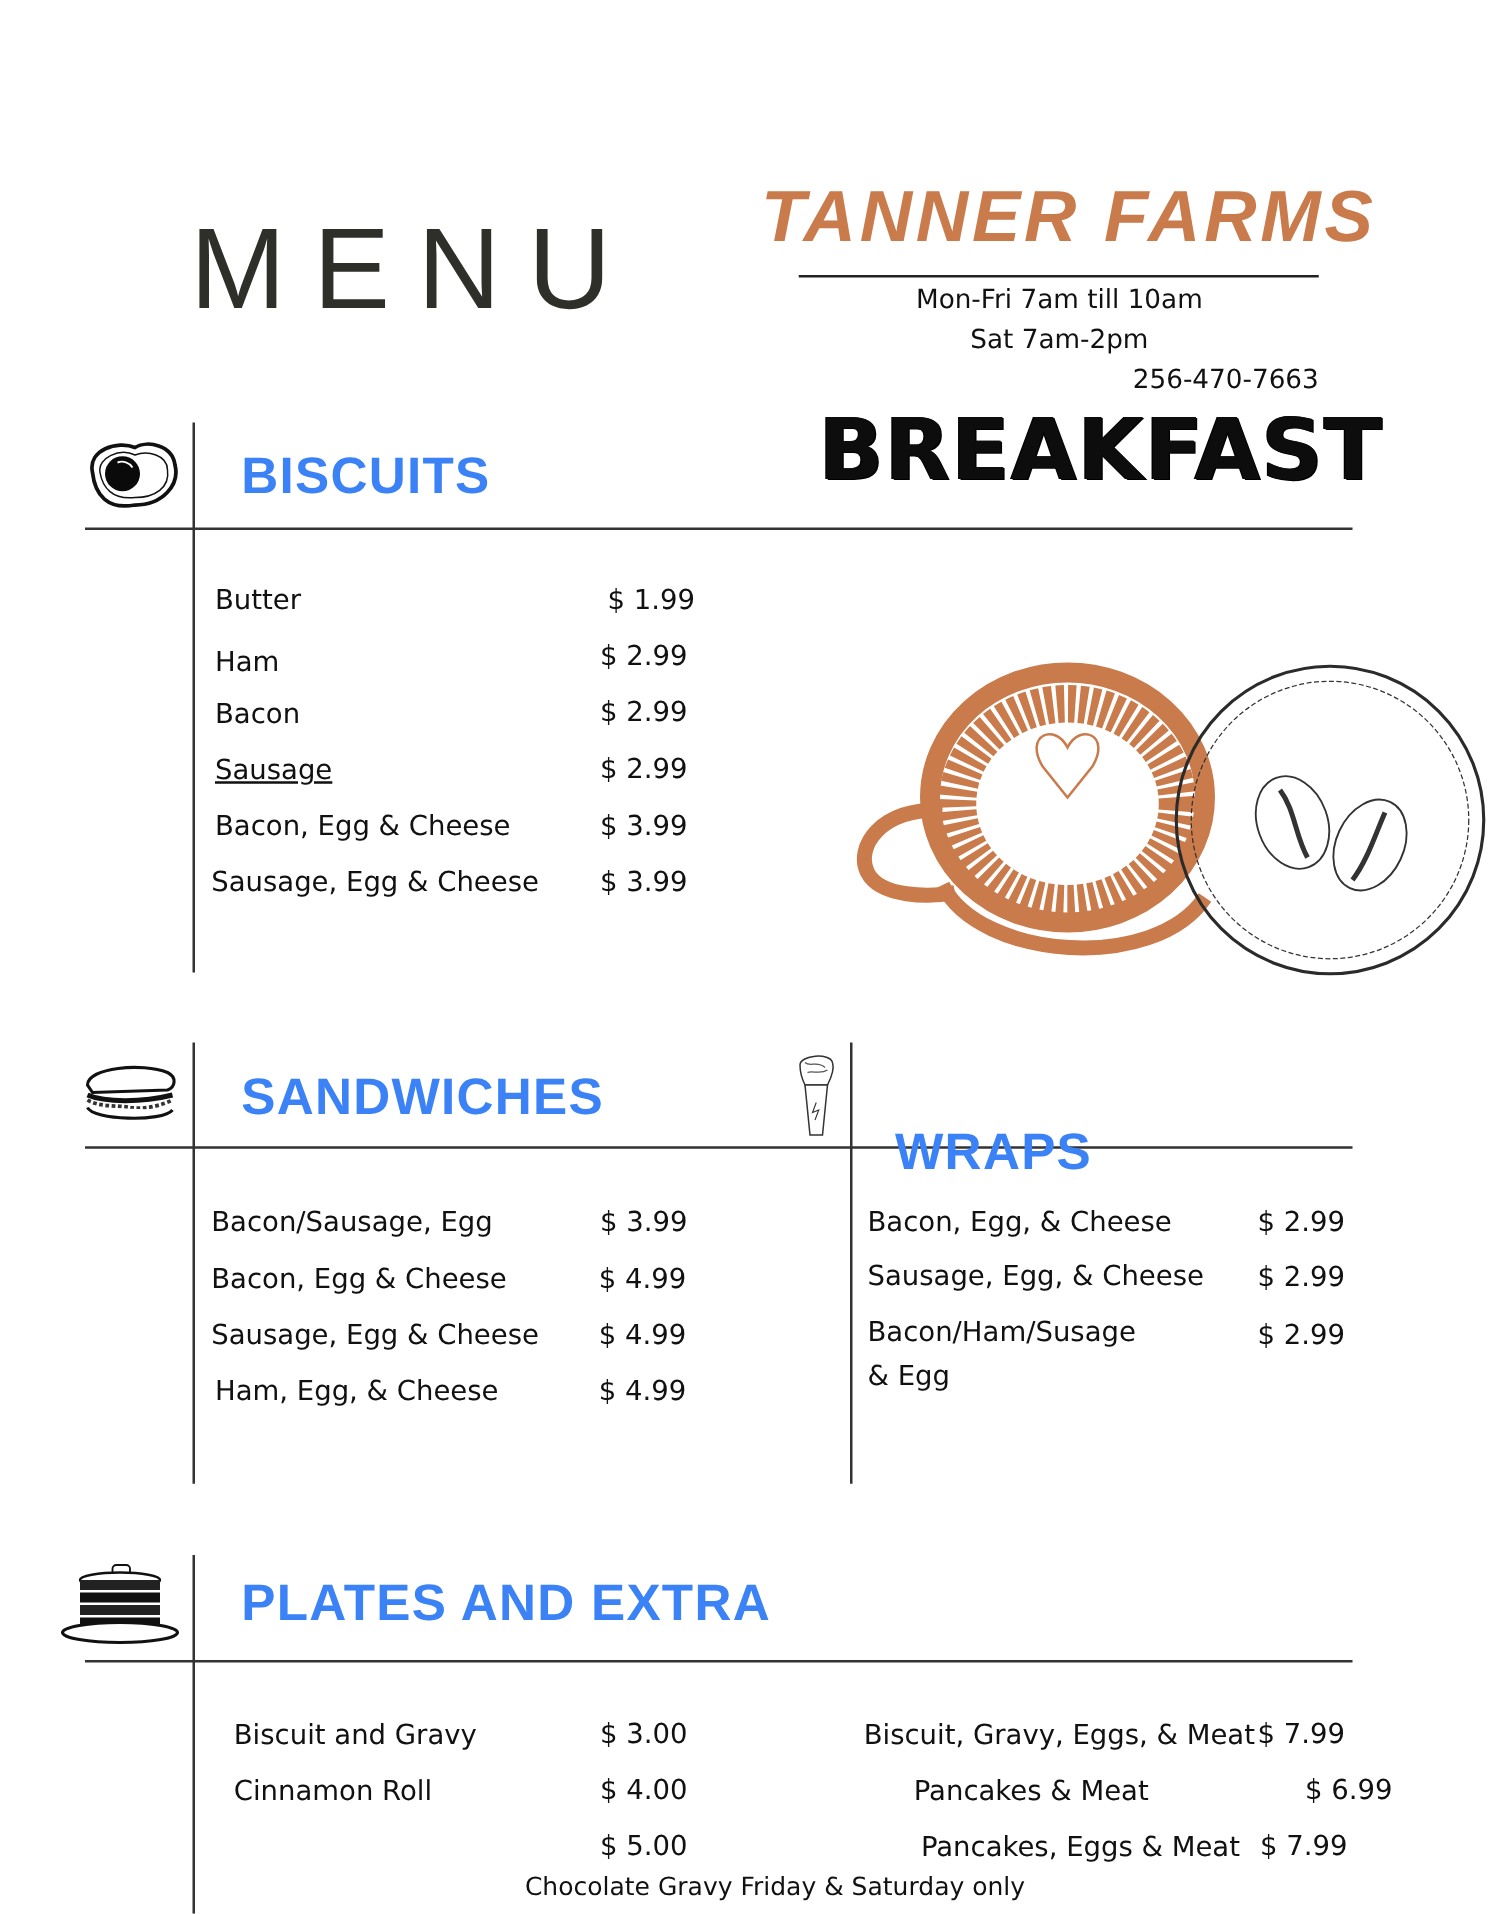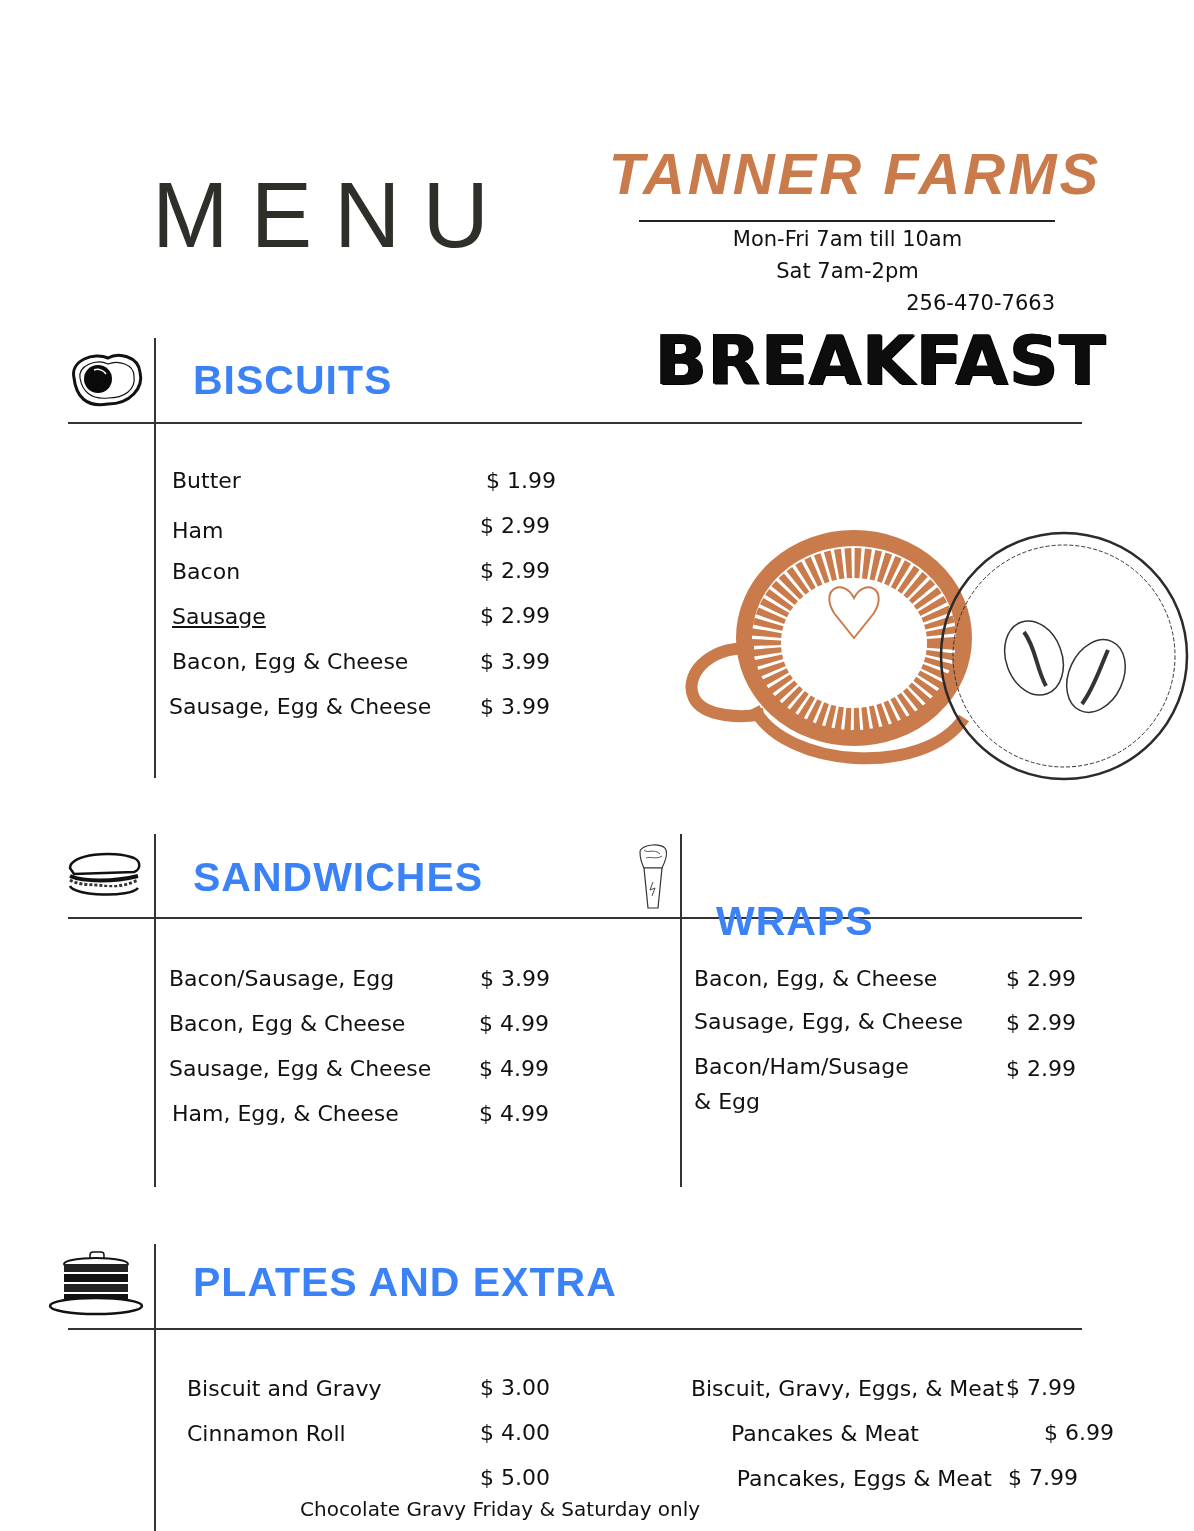--- a/index.html
+++ b/index.html
@@ -141,13 +141,13 @@
 <div class="abs item" style="left:187px;top:1532px;">Sausage Balls 1/2 dz</div>
 <div class="abs price" style="left:480px;top:1463px;">$ 5.00</div>
 
 <div class="abs item" style="left:640px;top:1374px;width:364px;text-align:right;">Biscuit, Gravy, Eggs, &amp; Meat</div>
 <div class="abs price" style="left:1006px;top:1373px;">$ 7.99</div>
 <div class="abs item" style="left:700px;top:1419px;width:250px;text-align:center;">Pancakes &amp; Meat</div>
 <div class="abs price" style="left:1032px;top:1418px;margin-left:12px;">$ 6.99</div>
 <div class="abs item" style="left:680px;top:1464px;width:312px;text-align:right;">Pancakes, Eggs &amp; Meat</div>
 <div class="abs price" style="left:1008px;top:1463px;">$ 7.99</div>
 
-<div class="abs item" style="left:300px;top:1495px;width:640px;font-size:20px;line-height:28px;">Chocolate Gravy Friday &amp; Saturday only</div>
+<div class="abs item" style="left:300px;top:1495px;width:640px;text-align:center;font-size:20px;line-height:28px;">Chocolate Gravy Friday &amp; Saturday only</div>
 
 </body></html>

